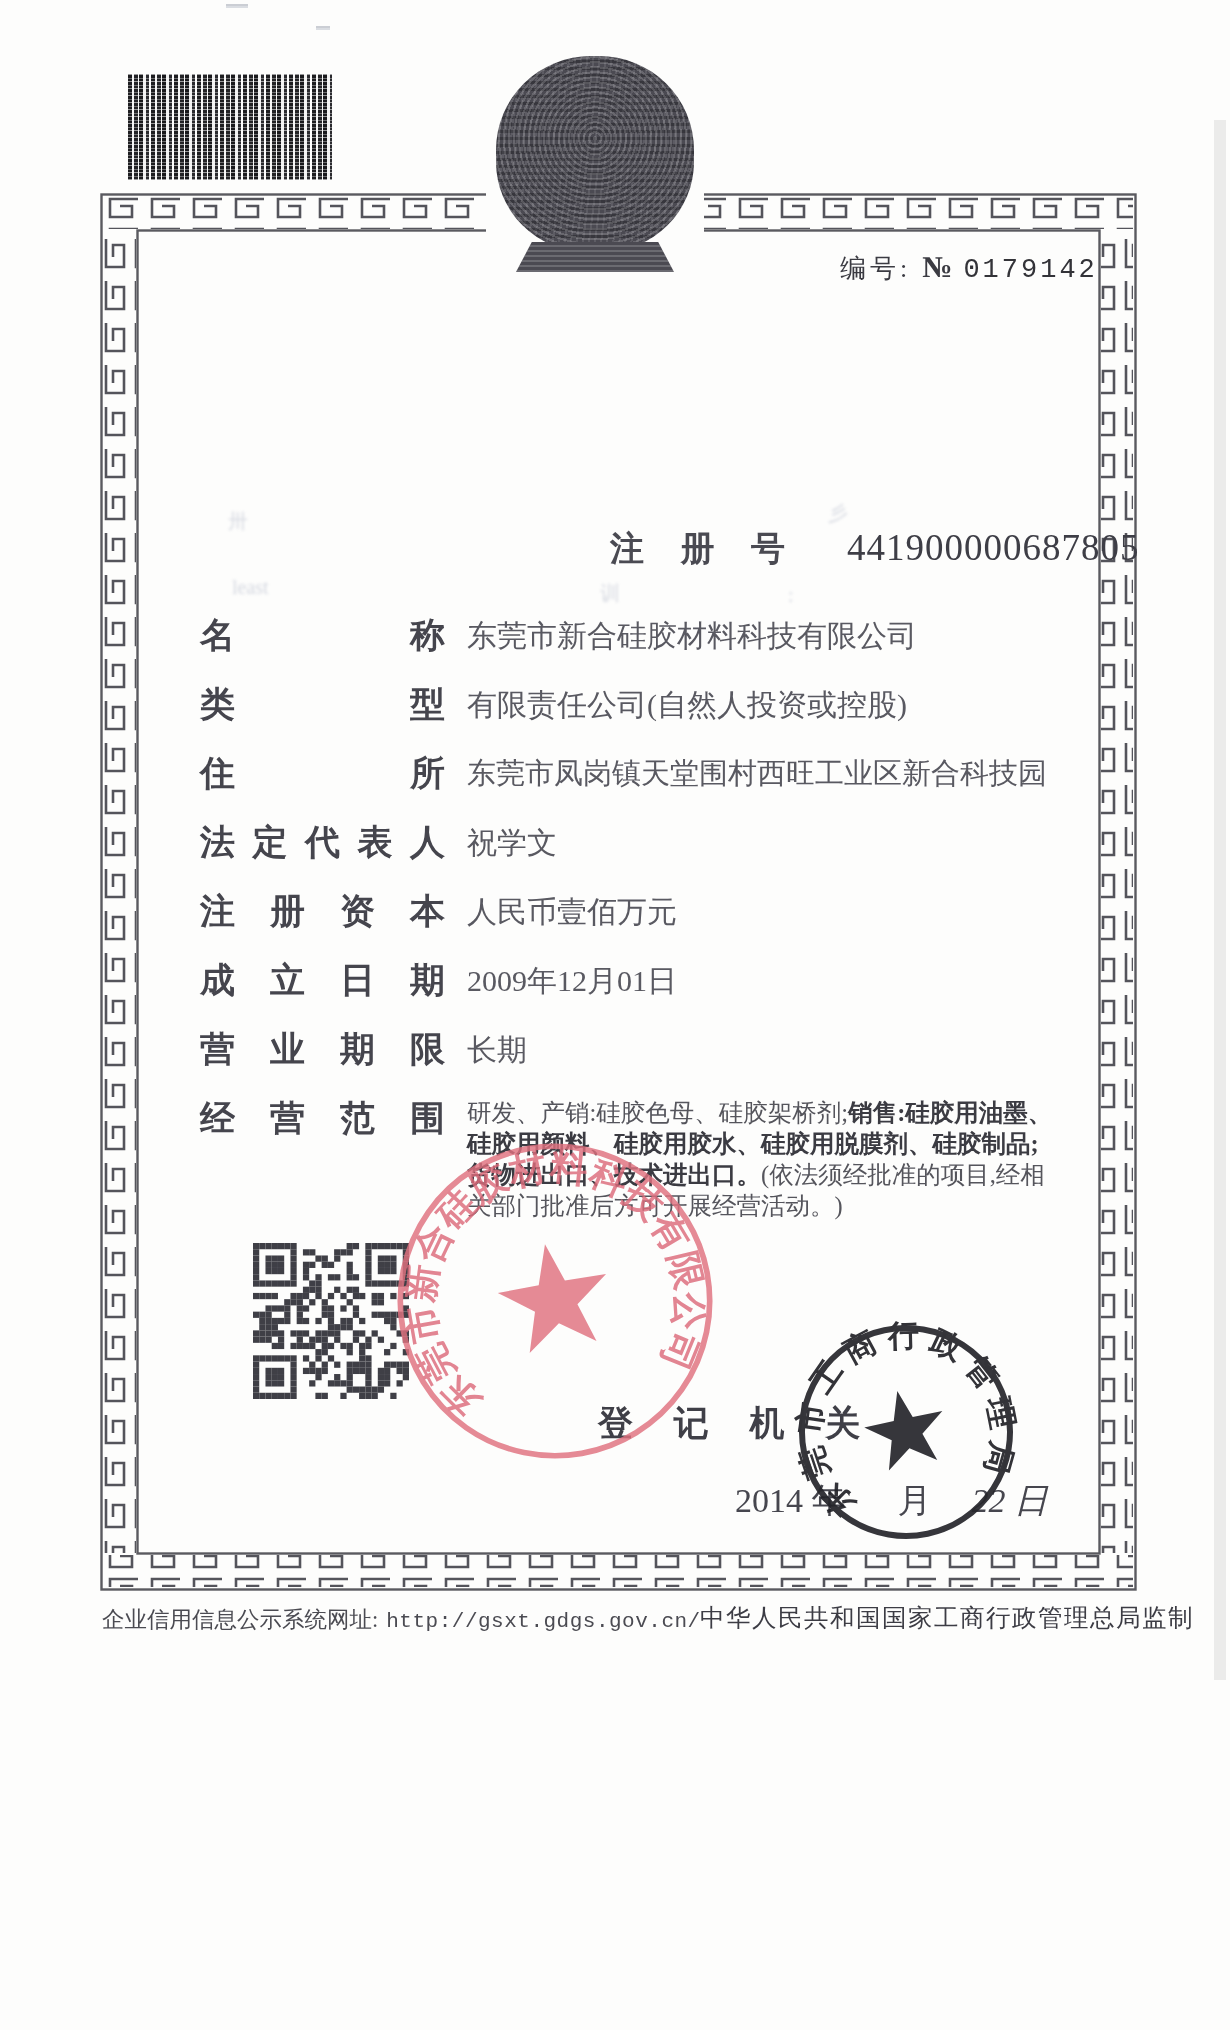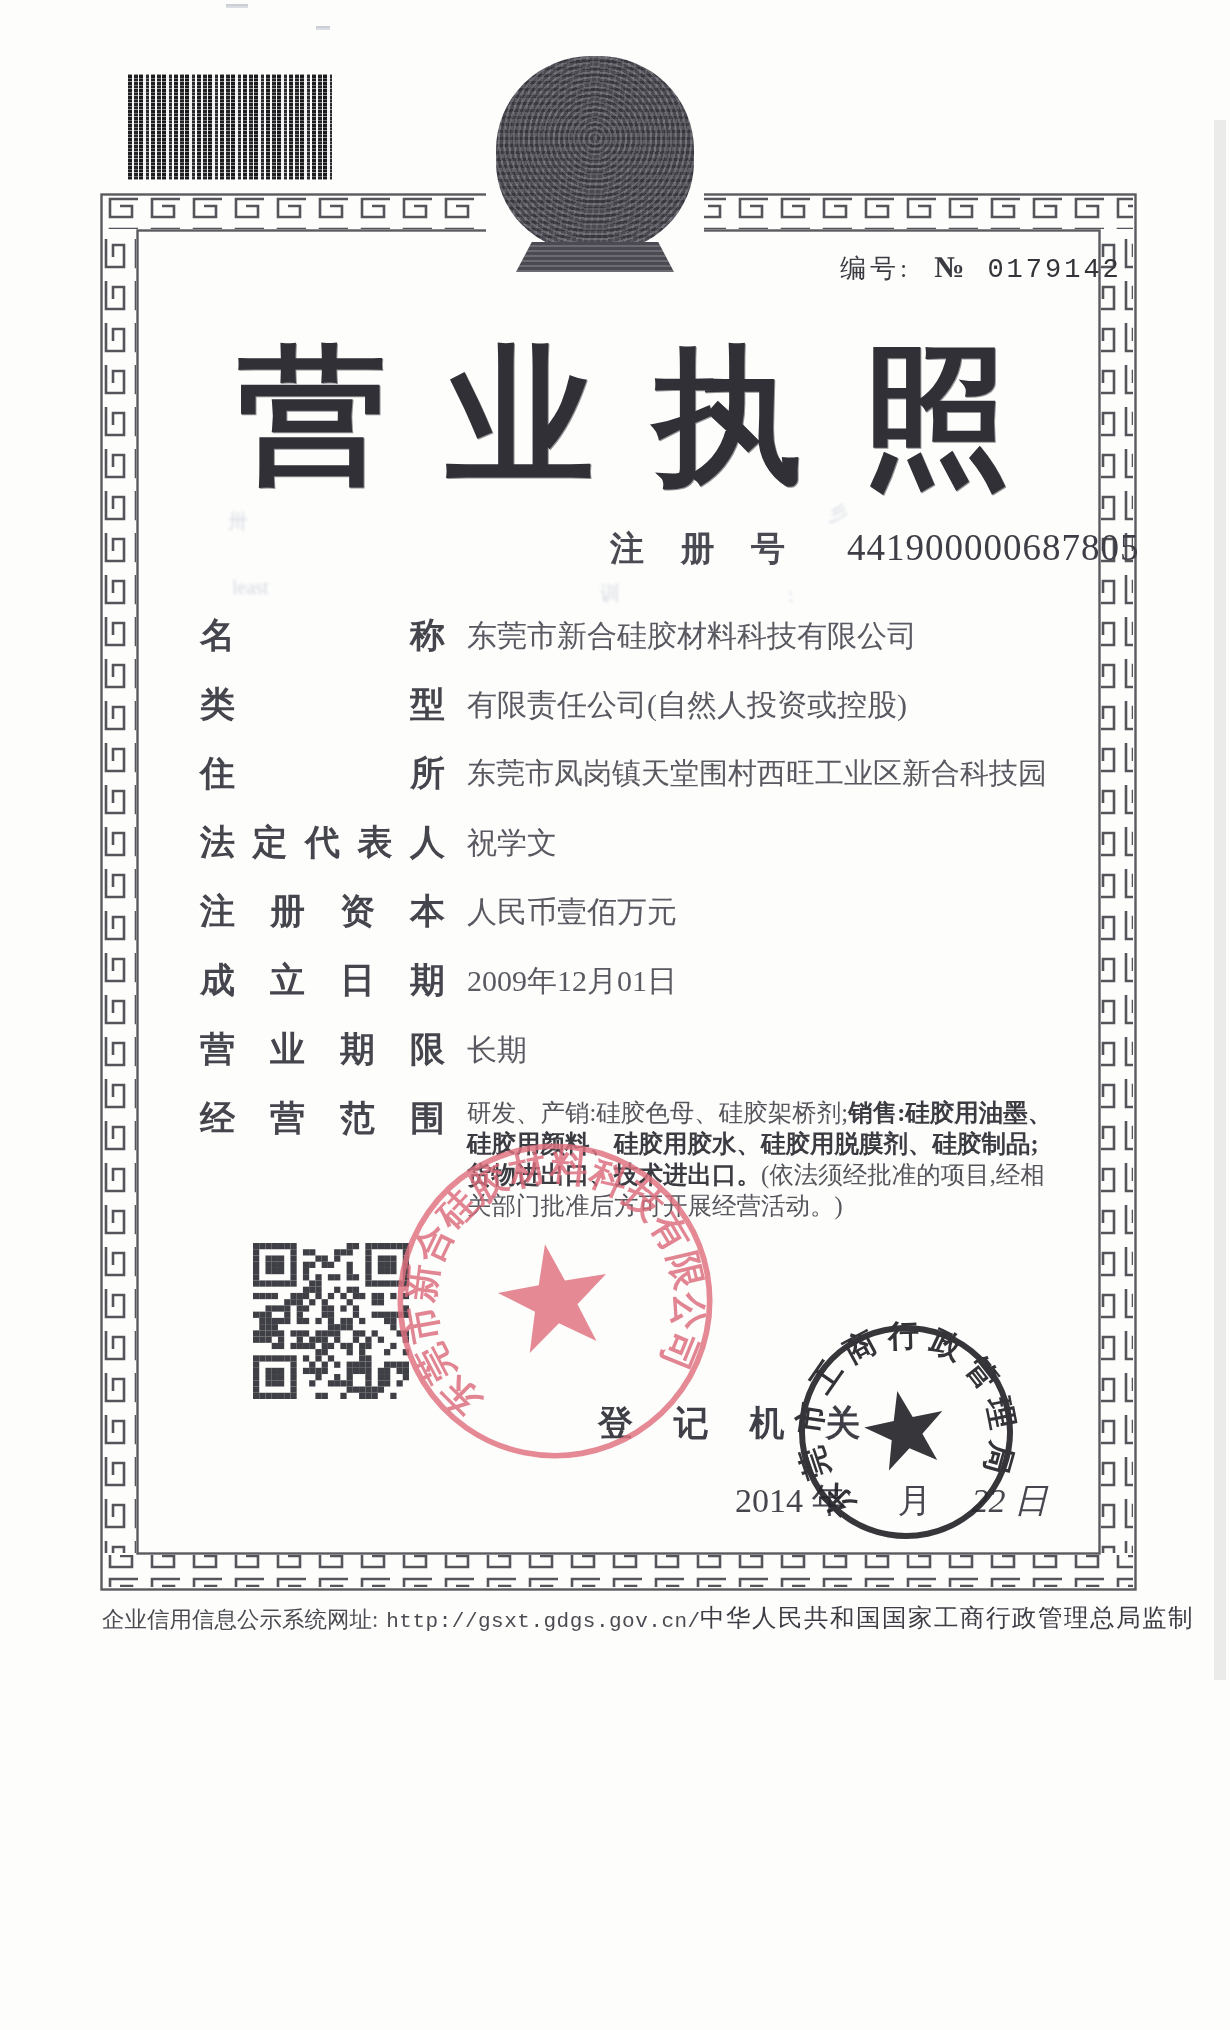--- a/index.html
+++ b/index.html
@@ -30,21 +30,21 @@
   }
   .emblem-base { width:158px; height:30px; margin-top:-10px;
     clip-path: polygon(10% 0, 90% 0, 100% 100%, 0 100%);
     background-color:#4b4a52;
     background-image: repeating-linear-gradient(0deg, rgba(255,255,255,.18) 0 2px, transparent 2px 5px); }
 
   
   .frame-svg { position:absolute; left:100px; top:193px; z-index:1; }
 
   
-  .serial { position:absolute; left:840px; top:250px; z-index:2; display:flex; align-items:baseline; gap:23px; color:#3b3b42; }
+  .serial { position:absolute; left:840px; top:250px; z-index:2; display:flex; align-items:baseline; gap:11px; color:#3b3b42; }
   .serial .cjk { font-size:26px; letter-spacing:4px; }
   .serial .numero { font-size:30px; font-weight:700; }
   .serial .digits { font-size:27px; letter-spacing:3px; font-family:"Liberation Mono", monospace; color:#333338; }
 
   
   .license-title { position:absolute; left:238px; top:318px; width:760px; z-index:2;
     font-size:148px; font-weight:900; letter-spacing:60px; color:#303036; white-space:nowrap;
     text-shadow:1px 1px 0 rgba(60,60,66,.55); }
 
   
@@ -115,21 +115,20 @@
     <rect x="4" y="38" width="32" height="1322" fill="url(#meanderV)"></rect>
     <rect x="1001" y="38" width="32" height="1322" fill="url(#meanderV)"></rect>
   </svg>
 
   <div class="serial">
     <span class="cjk">编号:</span>
     <span class="numero">№</span>
     <span class="digits">0179142</span>
   </div>
 
-  <div class="license-title">营业执照</div>
 
   <div class="regno-line">
     <span class="regno-label">注 册 号</span>
     <span class="regno-value">441900000687805</span>
   </div>
 
   <div class="field-row" style="top:612px;">
     <div class="field-label char-justify">
         <span>名</span>
         <span>称</span>

